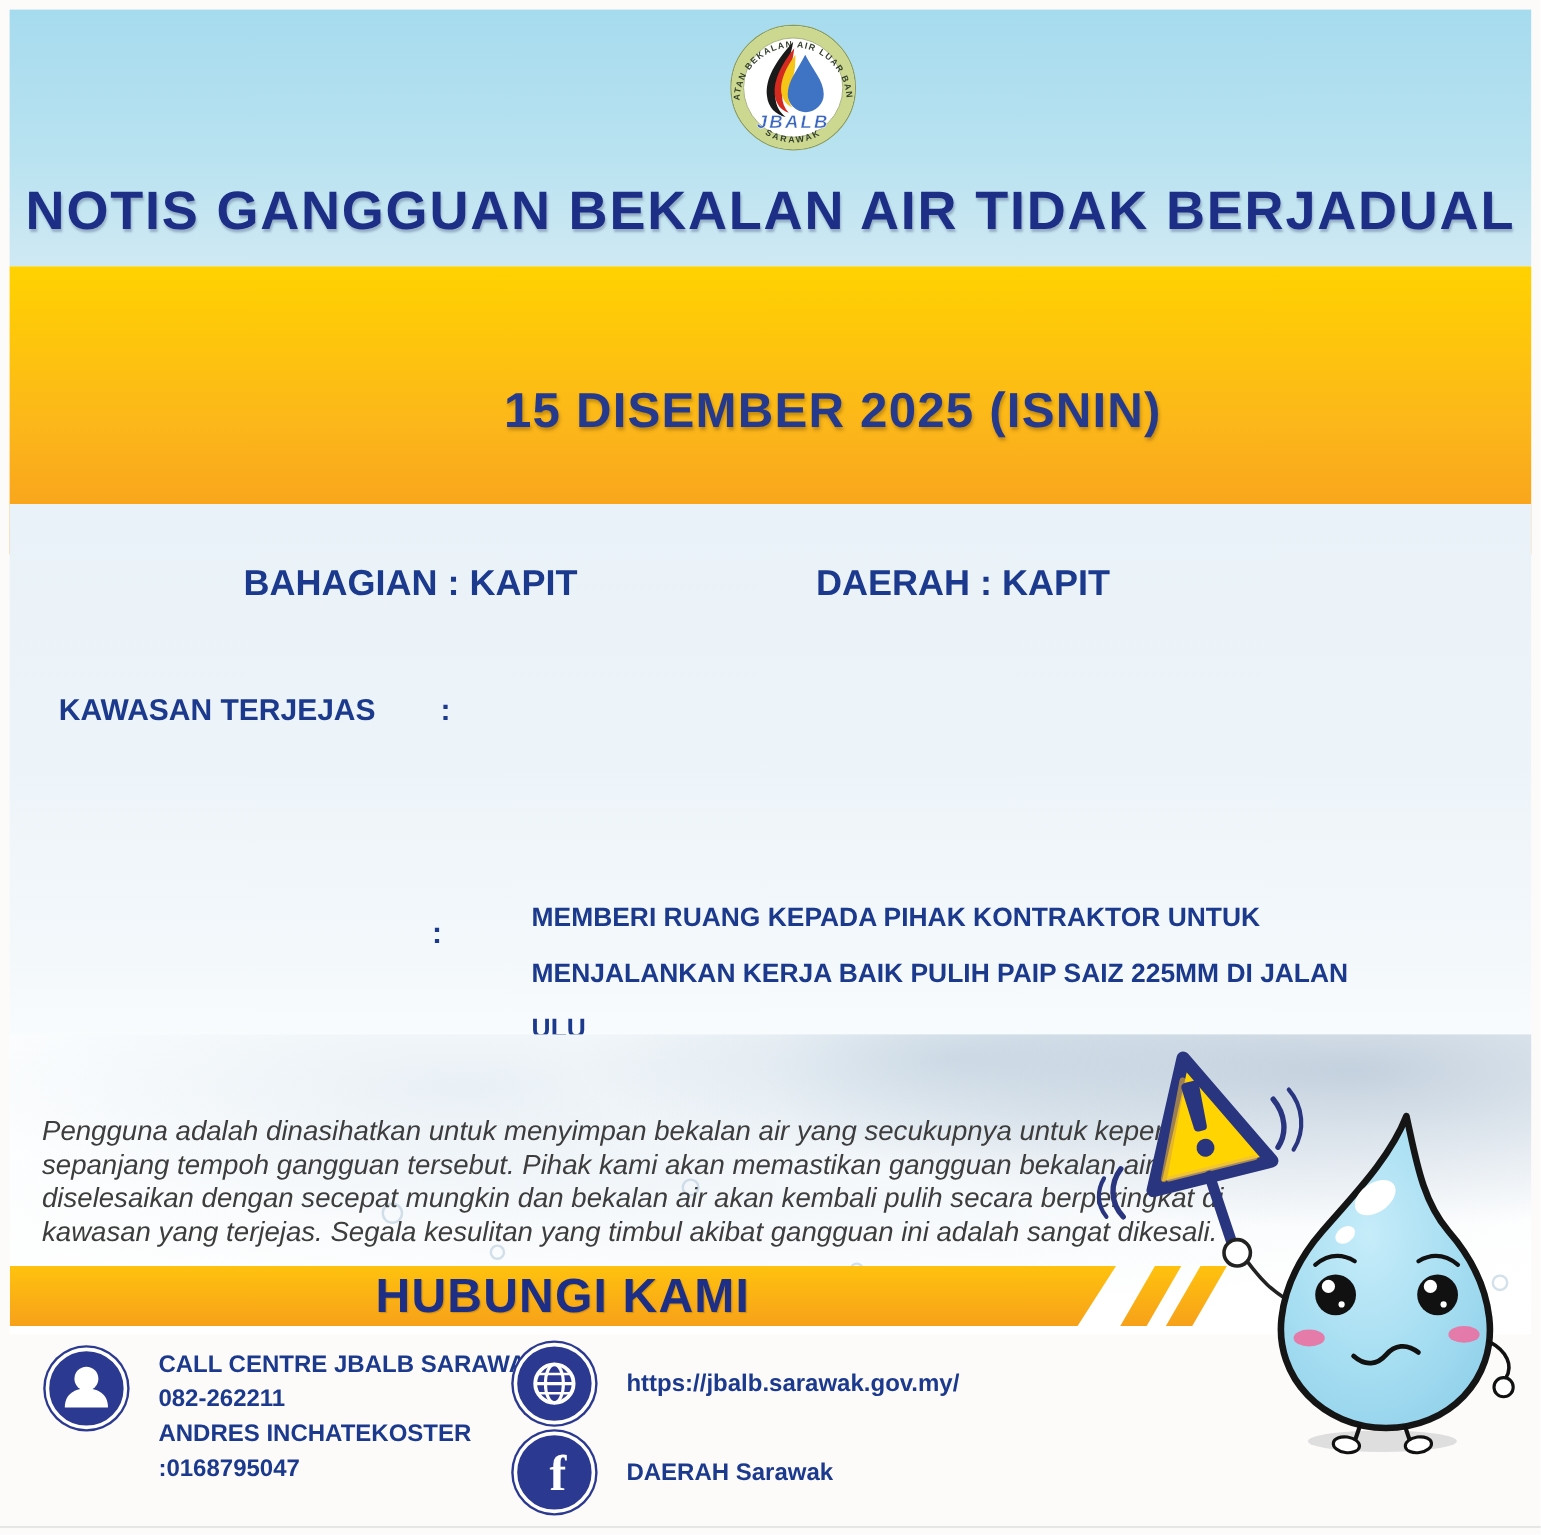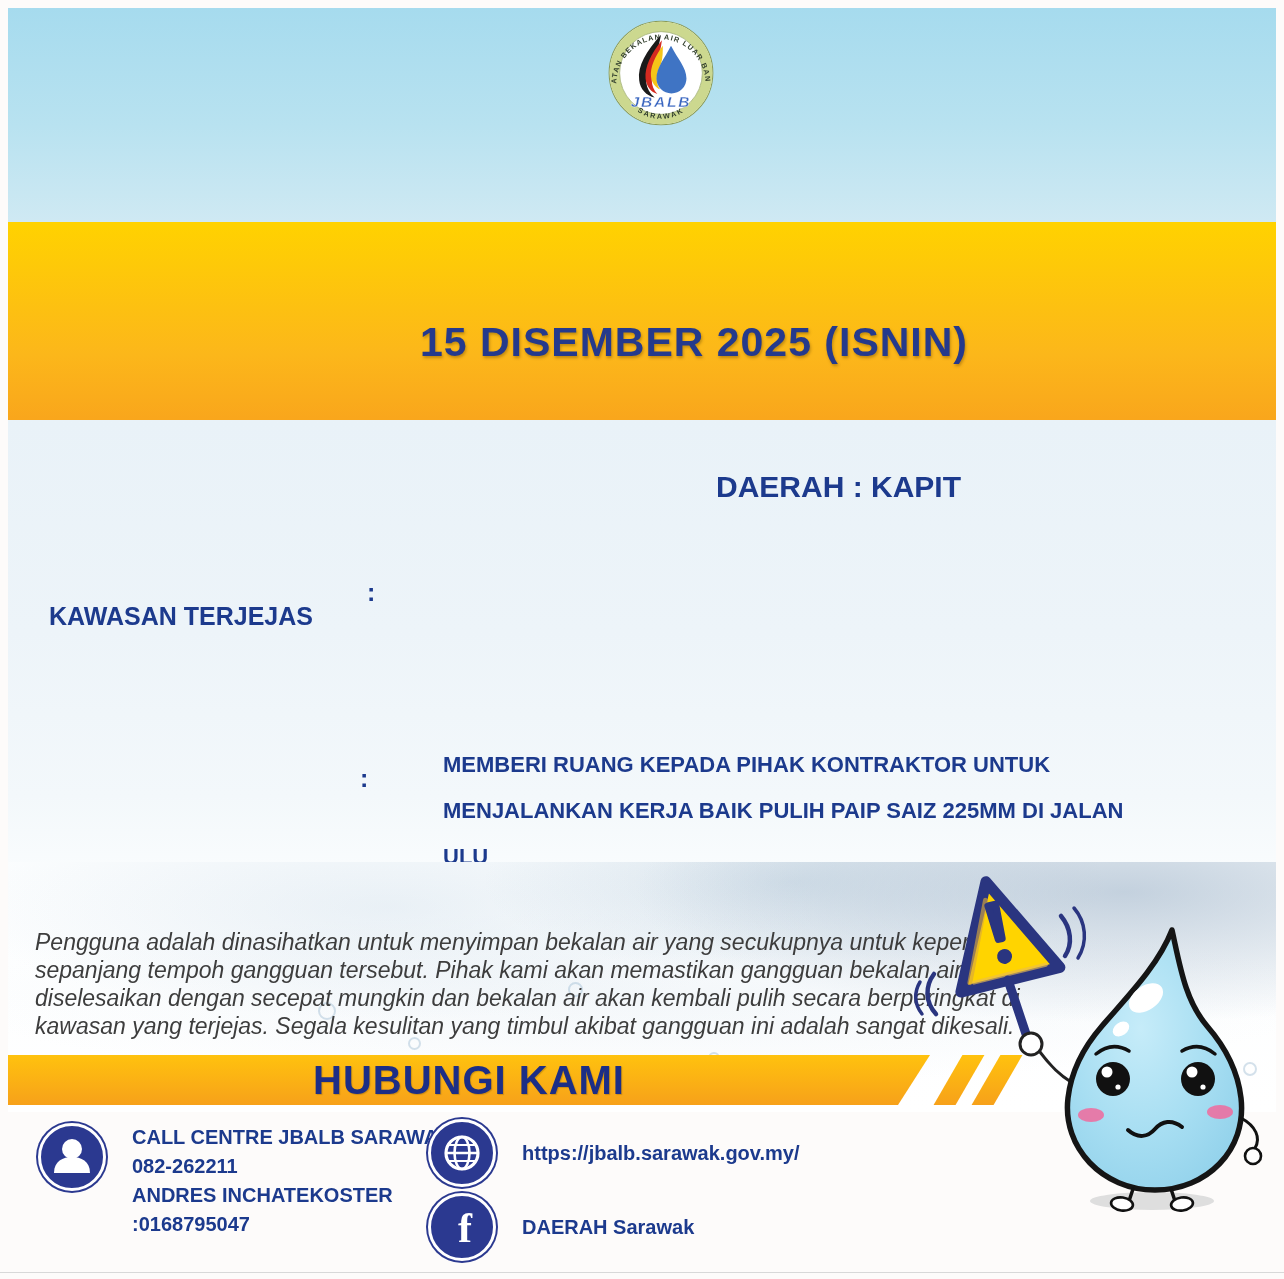--- a/index.html
+++ b/index.html
@@ -32,22 +32,22 @@
     text-shadow:1px 2px 3px rgba(80,50,0,.35);transform:translateX(52px);white-space:nowrap;
   }
 
   
   .content{
     position:absolute;left:8px;top:420px;width:1268px;height:470px;
     background:linear-gradient(180deg,#e9f2f8 0%,#edf4f9 45%,#f3f8fb 80%,#fbfdfe 100%);
   }
   .loc{position:absolute;font-size:30px;font-weight:bold;color:#1c3a8d;white-space:nowrap;}
   .loc.bahagian{left:195px;top:50px;}
-  .loc.daerah{left:672px;top:50px;margin-left:36px;}
-  .detail-label{position:absolute;font-size:25px;font-weight:bold;color:#1c3a8d;white-space:nowrap;margin-top:24px;}
+  .loc.daerah{left:672px;top:50px;}
+  .detail-label{position:absolute;font-size:25px;font-weight:bold;color:#1c3a8d;white-space:nowrap;}
   .detail-colon{position:absolute;font-size:25px;font-weight:bold;color:#1c3a8d;}
   .detail-value{
     position:absolute;font-size:22px;font-weight:bold;color:#1c3a8d;
     white-space:pre-line;line-height:52px;
   }
   .row1-label{left:41px;top:158px;}
   .row1-colon{left:359px;top:158px;}
   .row1-value{left:431px;top:160px;width:720px;}
   .row2-label{left:45px;top:344px;}
   .row2-colon{left:352px;top:344px;}
@@ -128,27 +128,29 @@
         <textPath href="#arcBot" startOffset="50%" text-anchor="middle">SARAWAK</textPath>
       </text>
       <g>
         <path d="M 66,24 C 50,42 40,58 42,74 C 43,84 50,91 59,93 C 48,84 47,70 55,57 C 60,48 64,36 66,24 Z" fill="#1a1a1a"></path>
         <path d="M 67,30 C 55,45 48,59 49,72 C 50,81 55,87 62,89 C 54,81 54,68 61,56 C 64,48 66,38 67,30 Z" fill="#d42a20"></path>
         <path d="M 68,36 C 59,48 54,60 55,70 C 56,77 60,82 65,84 C 60,77 60,67 66,56 C 68,50 68,42 68,36 Z" fill="#f5c518"></path>
         <path d="M 77,36 C 70,50 61,60 61,72 A 16.5,16.5 0 0 0 94,72 C 94,60 84,50 77,36 Z" fill="#3f74c4"></path>
       </g>
       <text x="66" y="103" text-anchor="middle" font-size="17" font-weight="bold" font-style="italic" letter-spacing="2" fill="#3a66c0" stroke="#ffffff" stroke-width="0.4">JBALB</text>
     </svg>
+    <div class="main-title">NOTIS GANGGUAN BEKALAN AIR TIDAK BERJADUAL</div>
   </div>
 
   <div class="date-band">
     <div class="line">15 DISEMBER 2025 (ISNIN)</div>
   </div>
 
   <div class="content">
+    <div class="loc bahagian">BAHAGIAN : KAPIT</div>
     <div class="loc daerah">DAERAH : KAPIT</div>
 
     <div class="detail-label row1-label">KAWASAN TERJEJAS</div>
     <div class="detail-colon row1-colon">:</div>
 
     <div class="detail-colon row2-colon">:</div>
     <div class="detail-value row2-value">MEMBERI RUANG KEPADA PIHAK KONTRAKTOR UNTUK
 MENJALANKAN KERJA BAIK PULIH PAIP SAIZ 225MM DI JALAN ULU
 SUNGAI KAPIT (BERDEKATAN DENGAN LAMPU ISYARAT).</div>
   </div>

